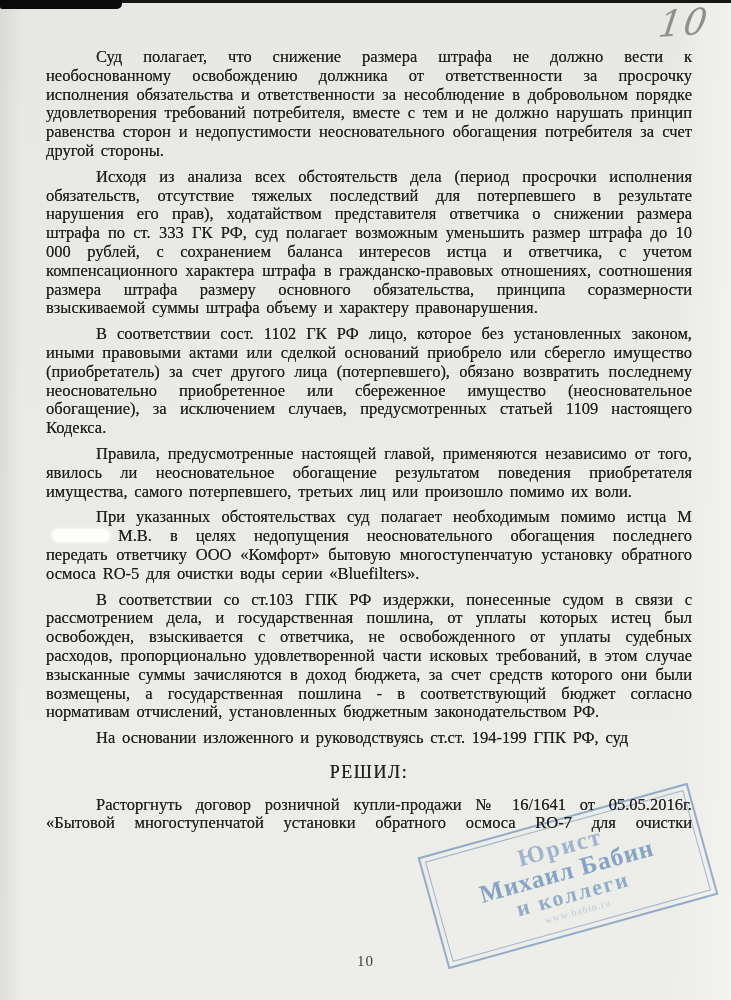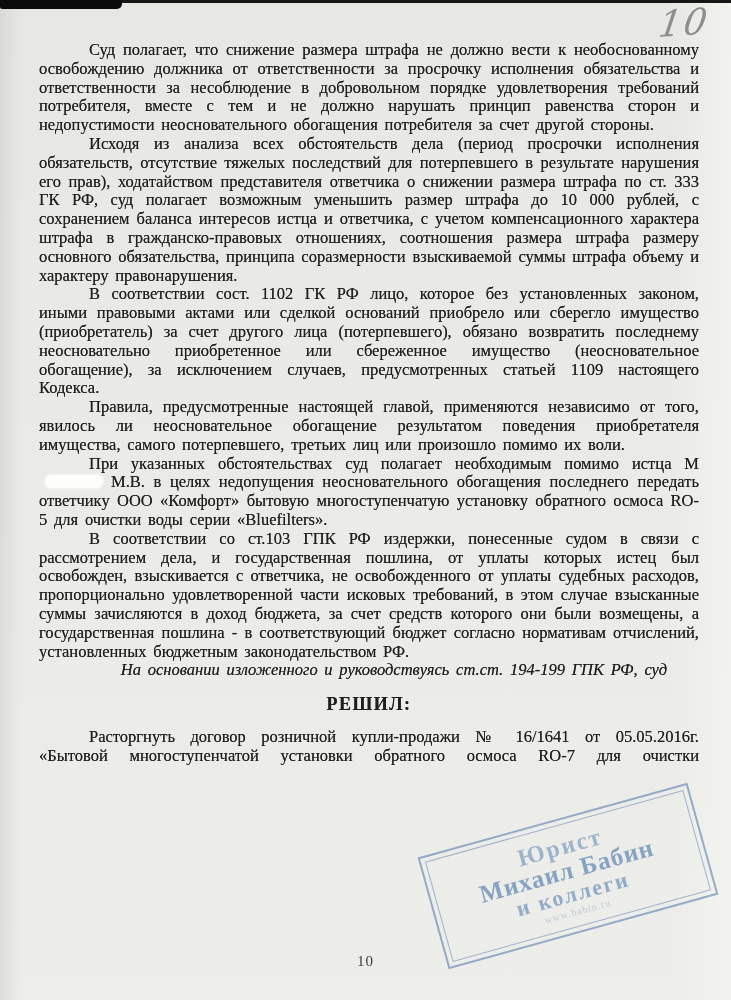--- a/index.html
+++ b/index.html
@@ -50,36 +50,35 @@
     left: 39px;
     right: 32px;
     top: 41px;
     font-size: 16.5px;
     line-height: 18.8px;
     text-align: justify;
     word-spacing: 2.6px;
     text-shadow: 0 0 0.6px rgba(25,25,25,0.75);
   }
   .body-text p {
-    margin: 0;
+    margin: 7px;
     text-indent: 50px;
   }
   .para-last-justified {
     text-align-last: justify;
   }
   .single-line {
-    text-align: center;
-    font-style: italic;
+    text-align: left;
   }
   .decision-heading {
     margin: 15px 0 14px 0;
     text-align: center;
     text-align-last: center;
     font-size: 18px;
-    font-weight: bold;
+    font-weight: normal;
     letter-spacing: 1.5px;
     text-indent: 0;
   }
 
   .redaction {
     display: inline-block;
     width: 58px;
     height: 13px;
     margin: 0 8px -1px 6px;
     background: #fdfdfc;

